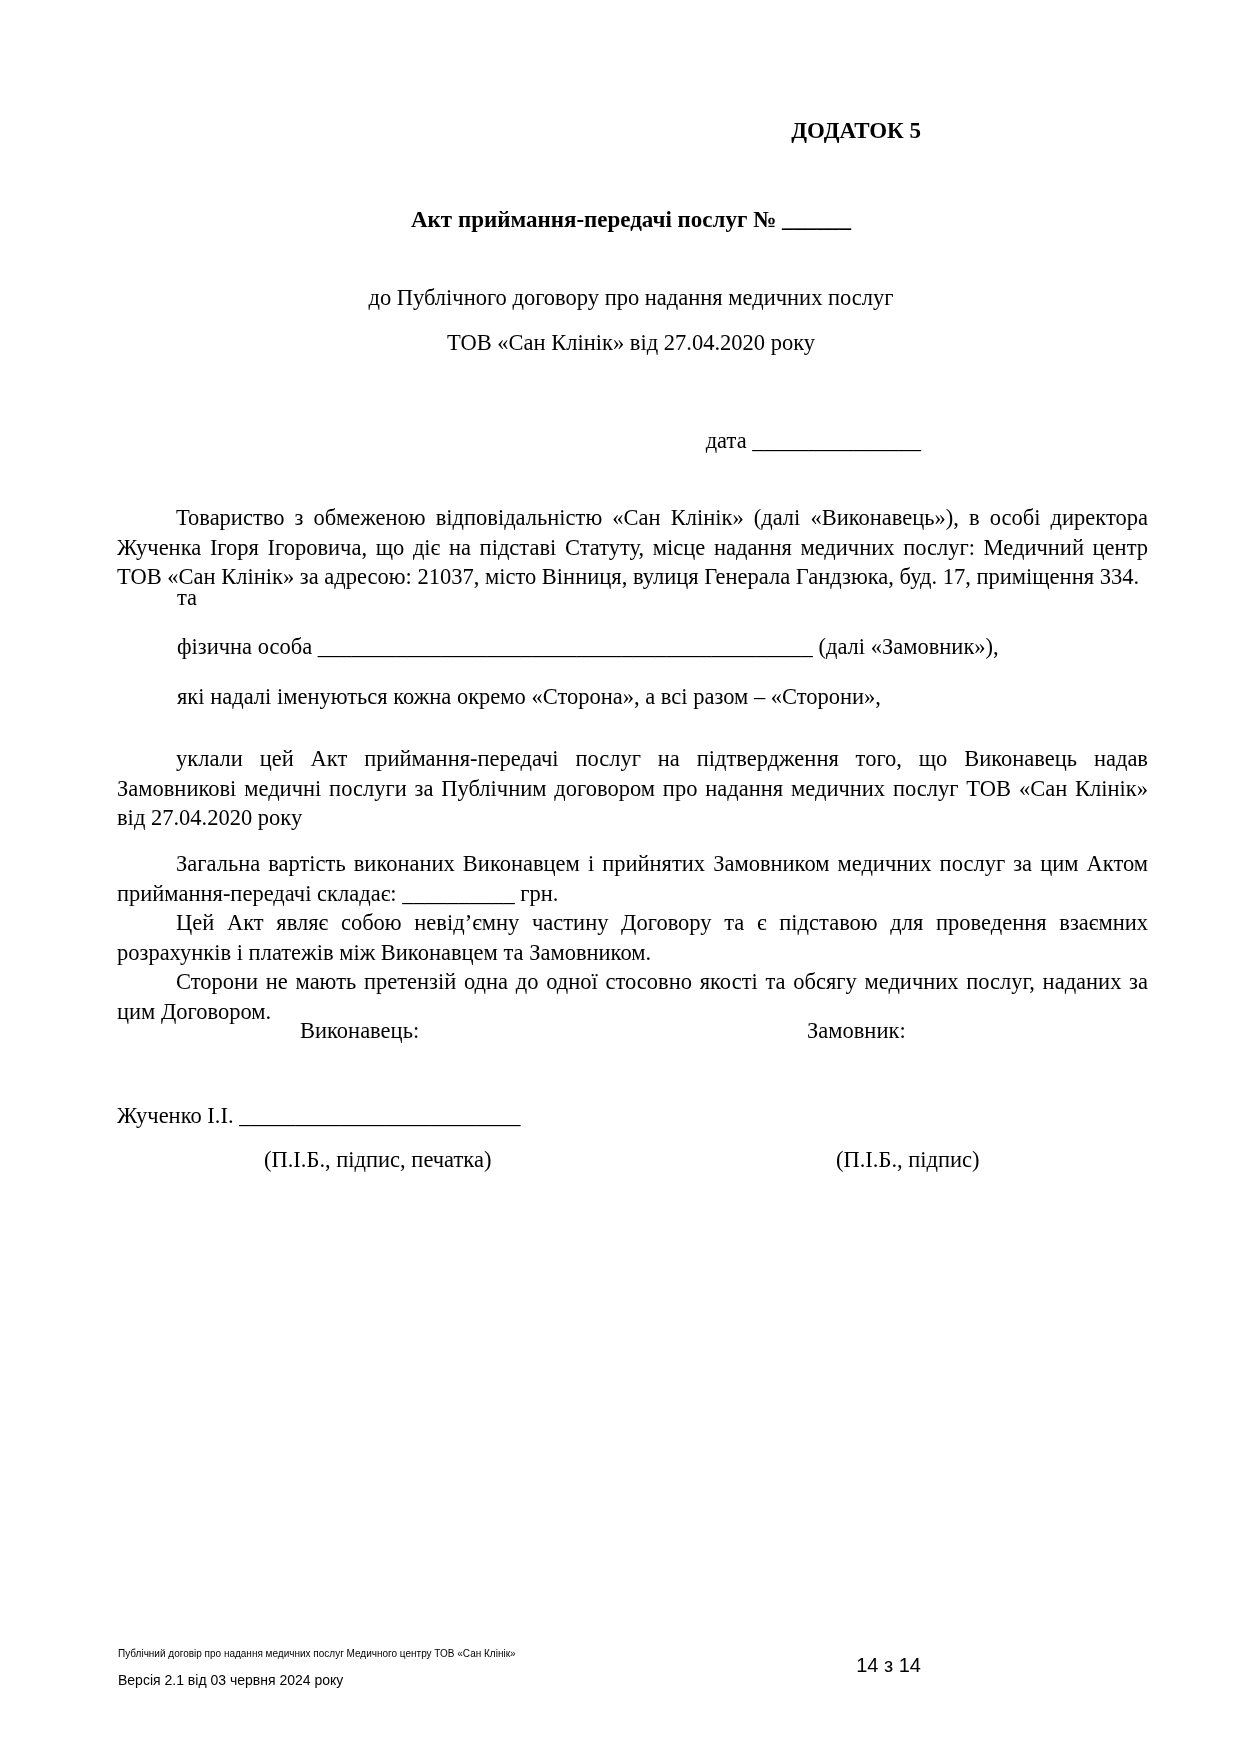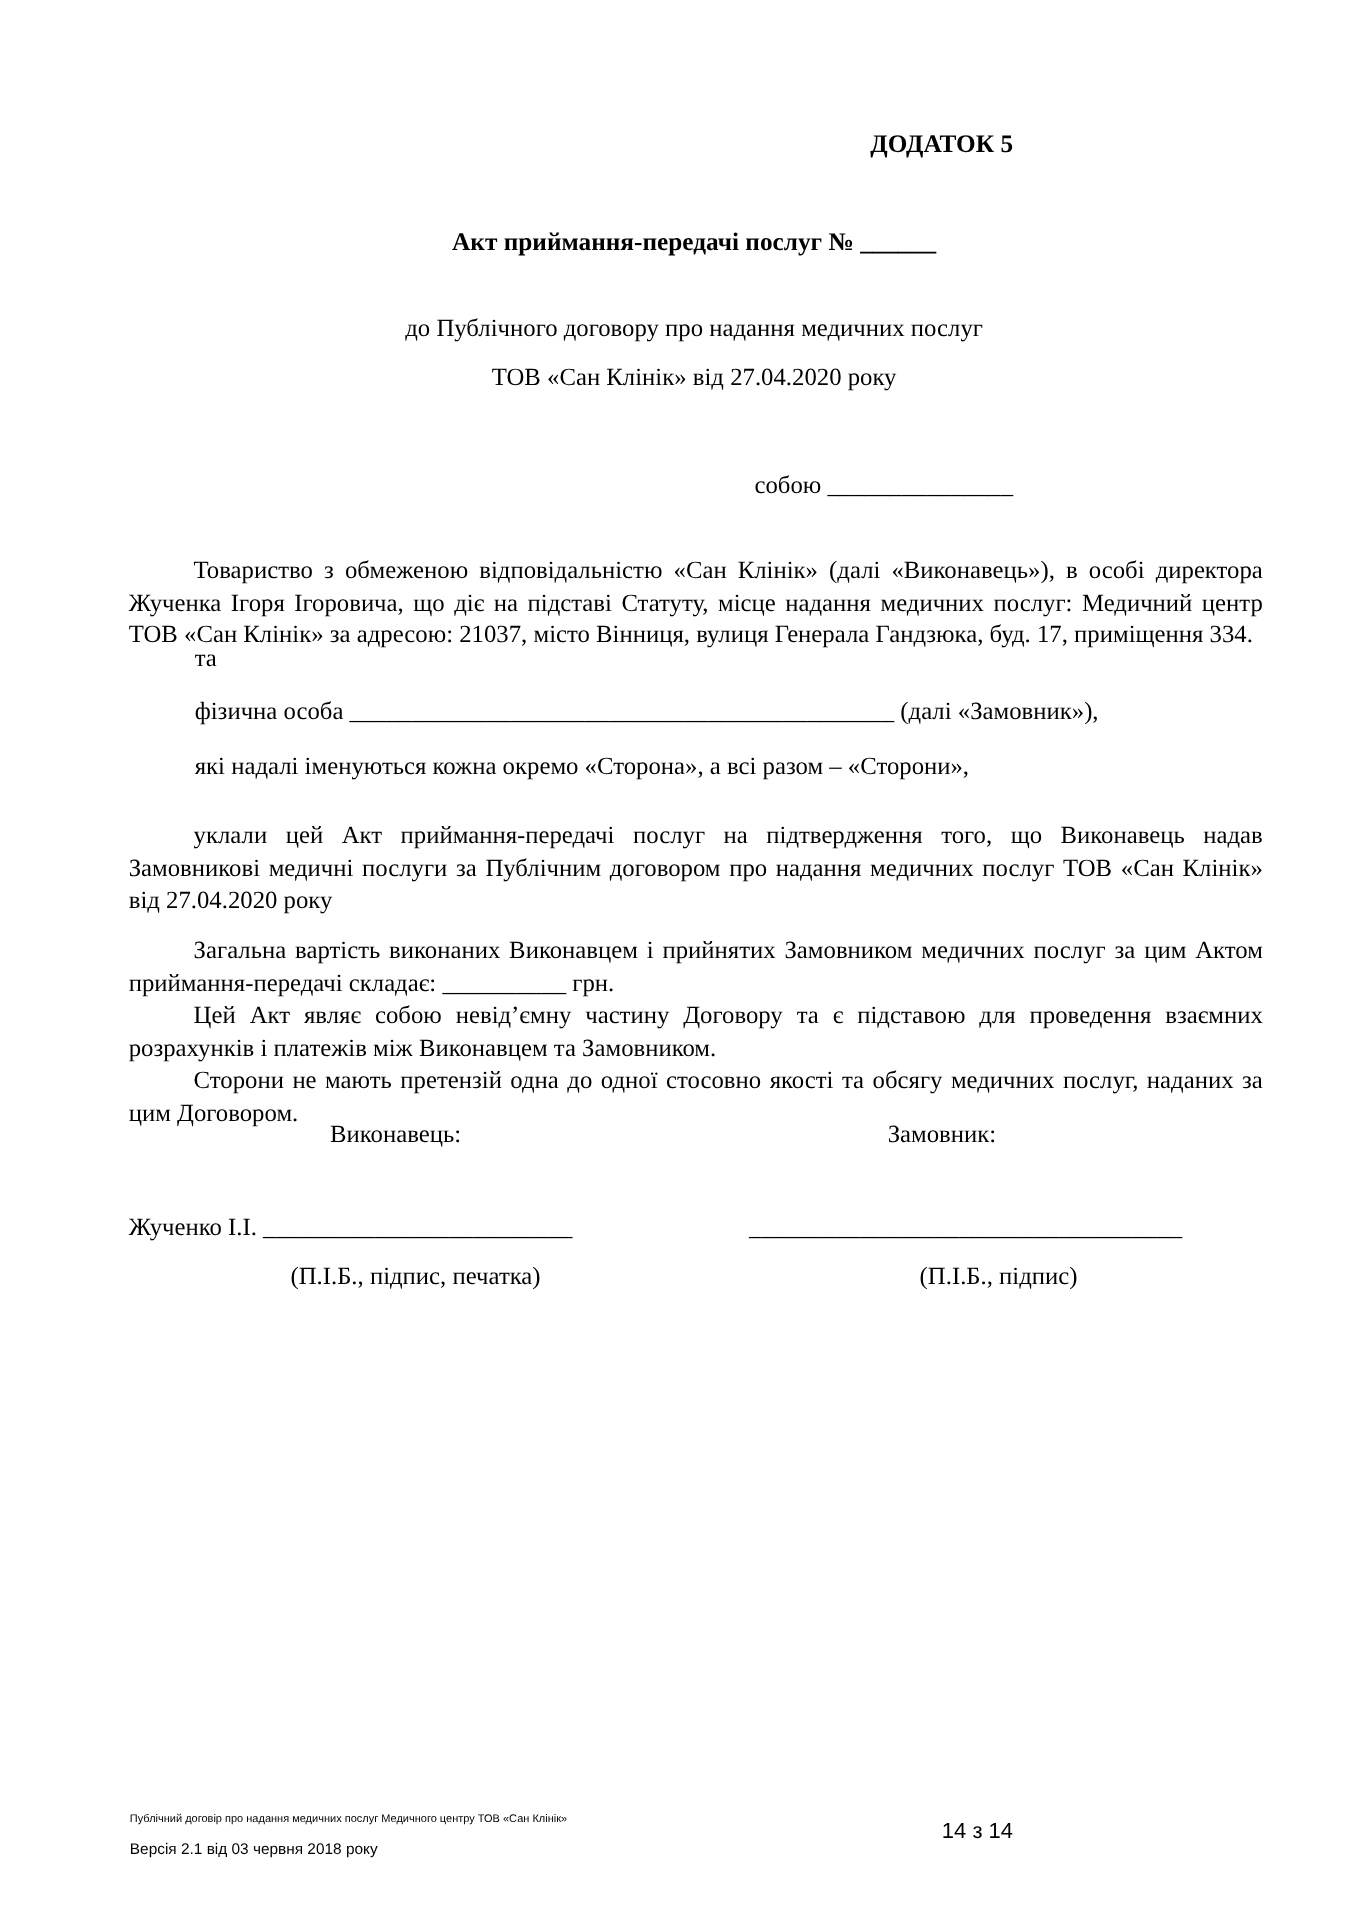--- a/index.html
+++ b/index.html
@@ -32,36 +32,35 @@
     .pagenum { right: 92px; top: 1654px; font-family: "Liberation Sans", sans-serif; font-size: 20px; }
   </style>
 </head>
 <body>
 
 <div class="page">
   <div class="abs appendix">ДОДАТОК 5</div>
   <div class="abs title">Акт приймання-передачі послуг № ______</div>
   <div class="abs sub1">до Публічного договору про надання медичних послуг</div>
   <div class="abs sub2">ТОВ «Сан Клінік» від 27.04.2020 року</div>
-  <div class="abs date">собою _______________</div>
+  <div class="abs date">дата _______________</div>
 
   <div class="para p1"><span class="ind"></span><span>Товариство з обмеженою відповідальністю «Сан Клінік» (далі «Виконавець»), в особі директора Жученка Ігоря Ігоровича, що діє на підставі Статуту, місце надання медичних послуг: Медичний центр ТОВ «Сан Клінік» за адресою: 21037, місто Вінниця, вулиця Генерала Гандзюка, буд. 17, приміщення 334.</span></div>
 
   <div class="abs ta">та</div>
   <div class="abs phys">фізична особа ____________________________________________ (далі «Замовник»),</div>
   <div class="abs p2a">які надалі іменуються кожна окремо «Сторона», а всі разом – «Сторони»,</div>
 
   <div class="para p2"><span class="ind"></span><span>уклали цей Акт приймання-передачі послуг на підтвердження того, що Виконавець надав Замовникові медичні послуги за Публічним договором про надання медичних послуг ТОВ «Сан Клінік» від 27.04.2020 року</span></div>
   <div class="para p4"><span class="ind"></span><span>Цей Акт являє собою невід’ємну частину Договору та є підставою для проведення взаємних розрахунків і платежів між Виконавцем та Замовником.</span></div>
   <div class="para p3"><span class="ind"></span><span>Загальна вартість виконаних Виконавцем і прийнятих Замовником медичних послуг за цим Актом приймання-передачі складає: __________ грн.</span></div>
   <div class="para p5"><span class="ind"></span><span>Сторони не мають претензій одна до одної стосовно якості та обсягу медичних послуг, наданих за цим Договором.</span></div>
 
   <div class="abs sig-h-left">Виконавець:</div>
   <div class="abs sig-h-right">Замовник:</div>
   <div class="abs sig-left">Жученко І.І. _________________________</div>
-  <div class="abs sig-right">___________________________________</div>
   <div class="abs cap-left">(П.І.Б., підпис, печатка)</div>
   <div class="abs cap-right">(П.І.Б., підпис)</div>
 
   <div class="abs footer1">Публічний договір про надання медичних послуг Медичного центру ТОВ «Сан Клінік»</div>
-  <div class="abs footer2">Версія 2.1 від 03 червня 2018 року</div>
+  <div class="abs footer2">Версія 2.1 від 03 червня 2024 року</div>
   <div class="abs pagenum">14 з 14</div>
 </div>
 
 </body></html>

